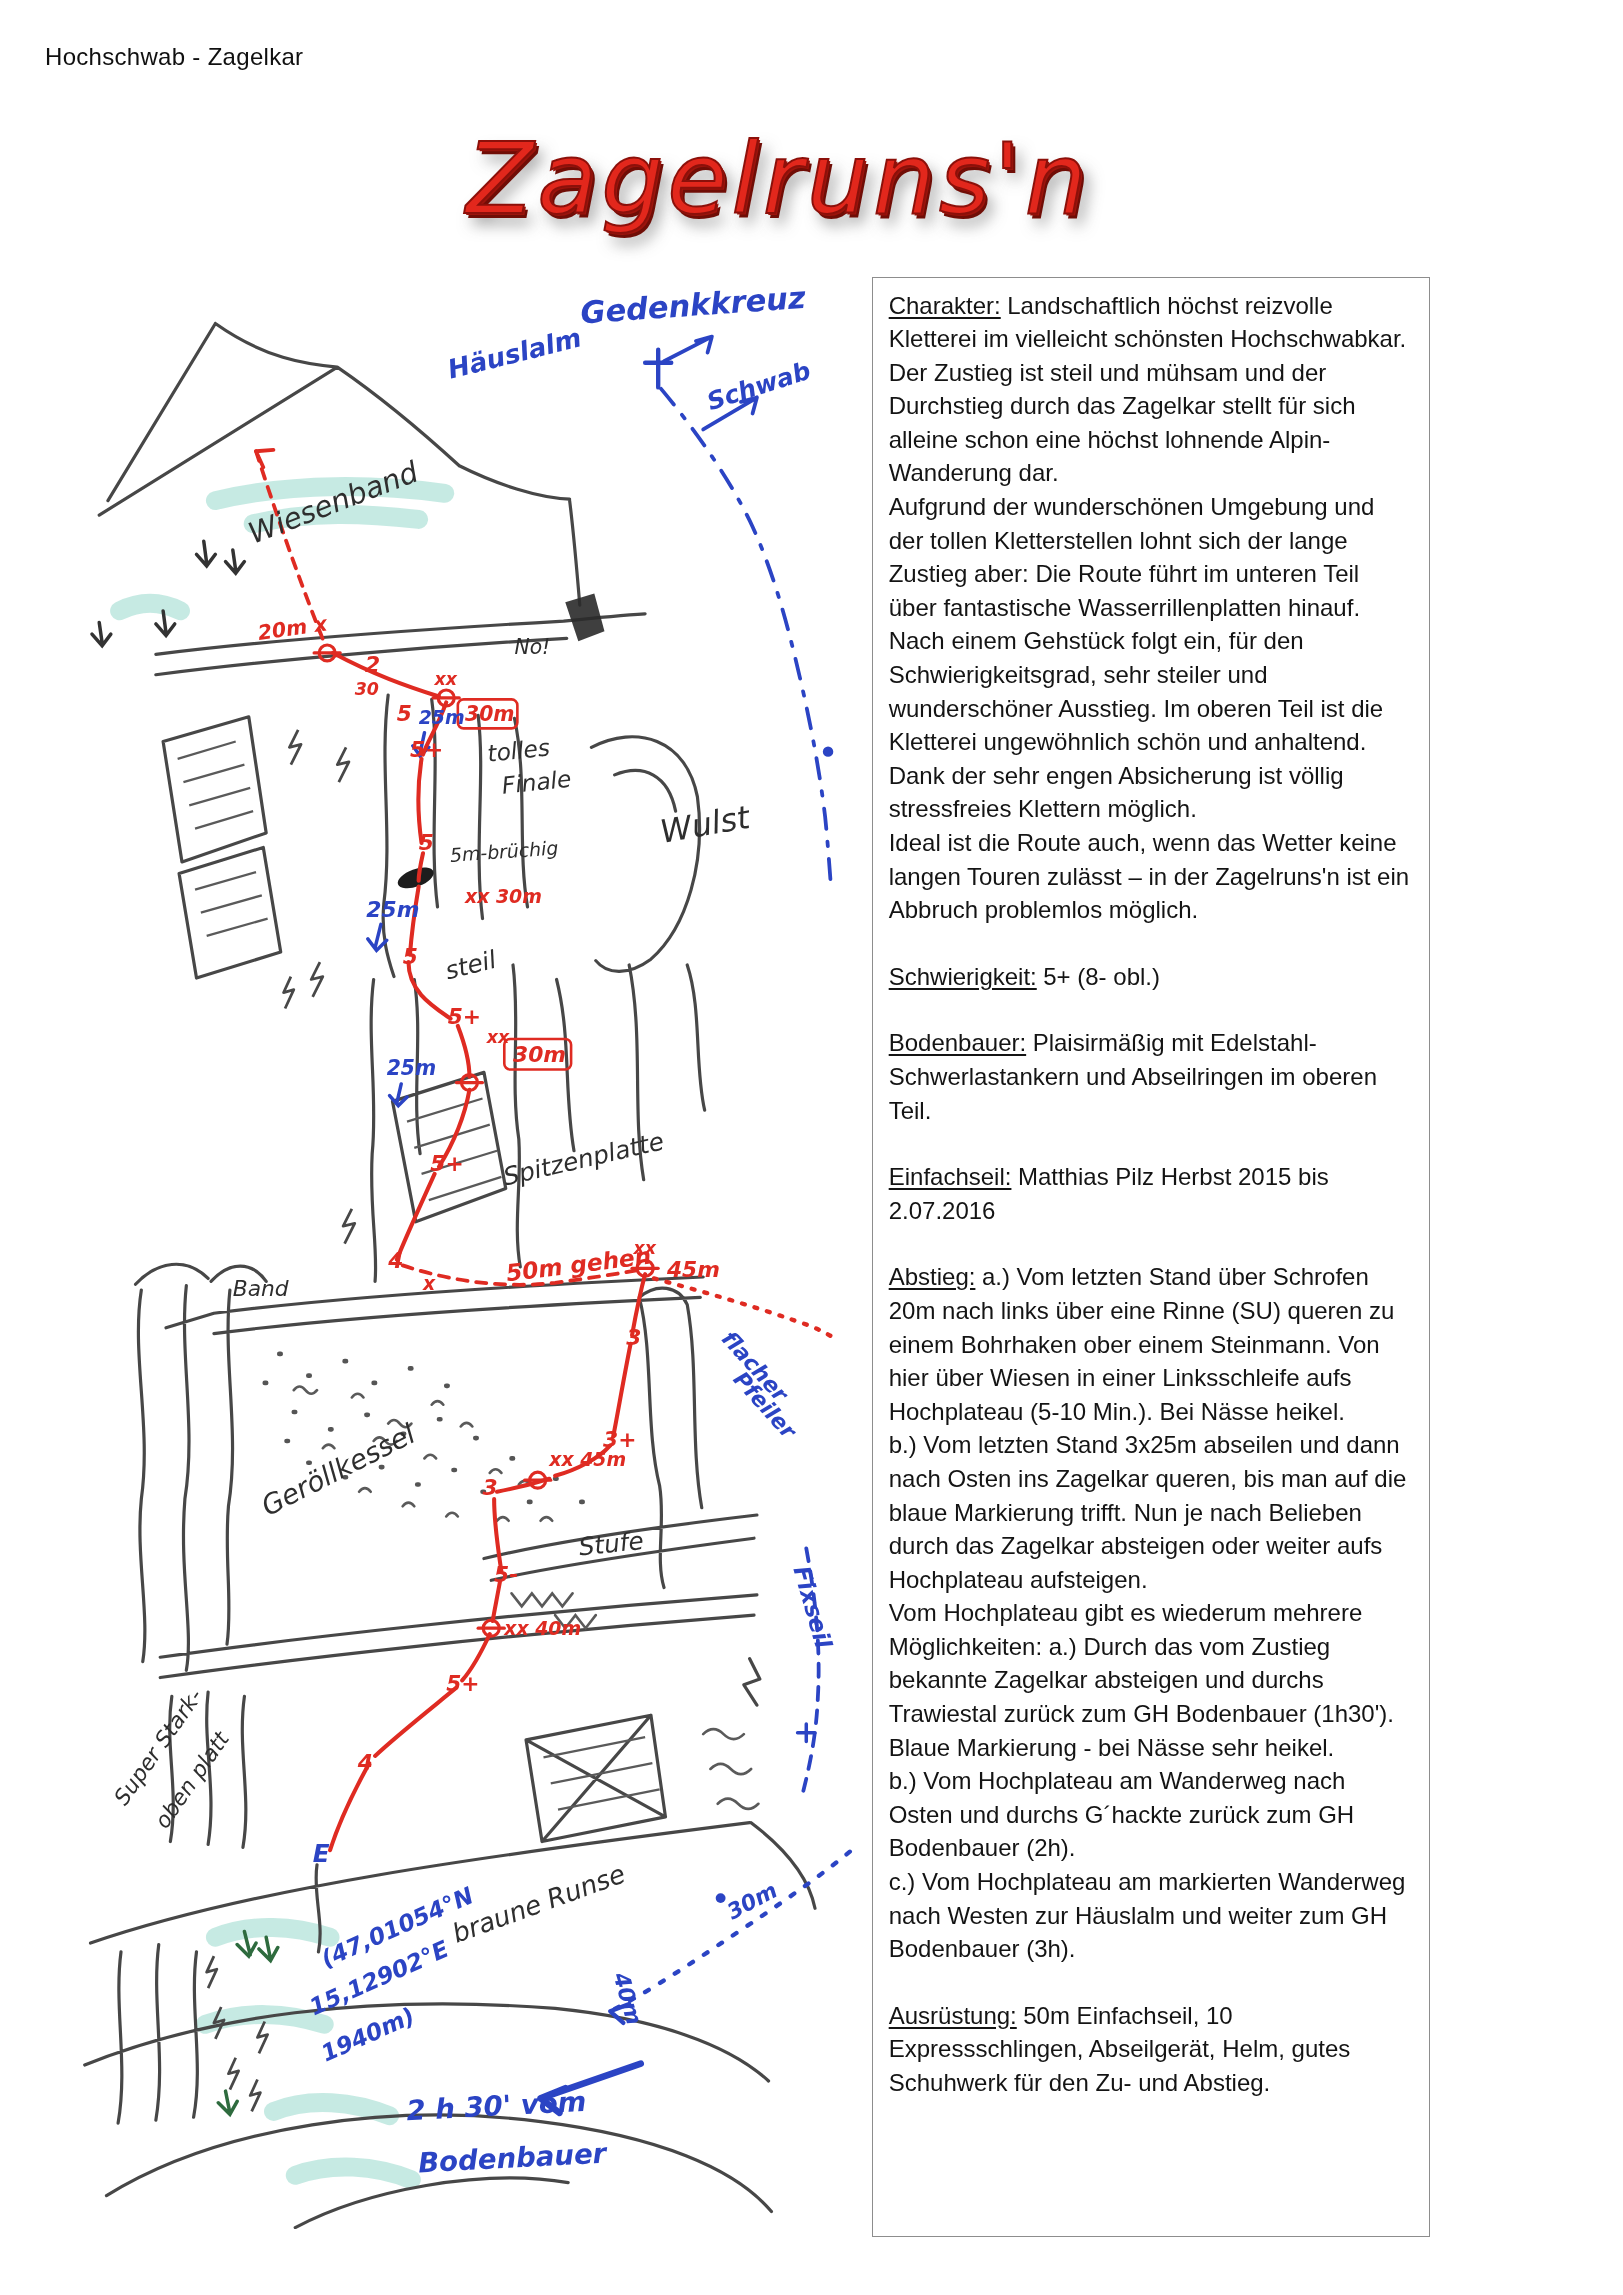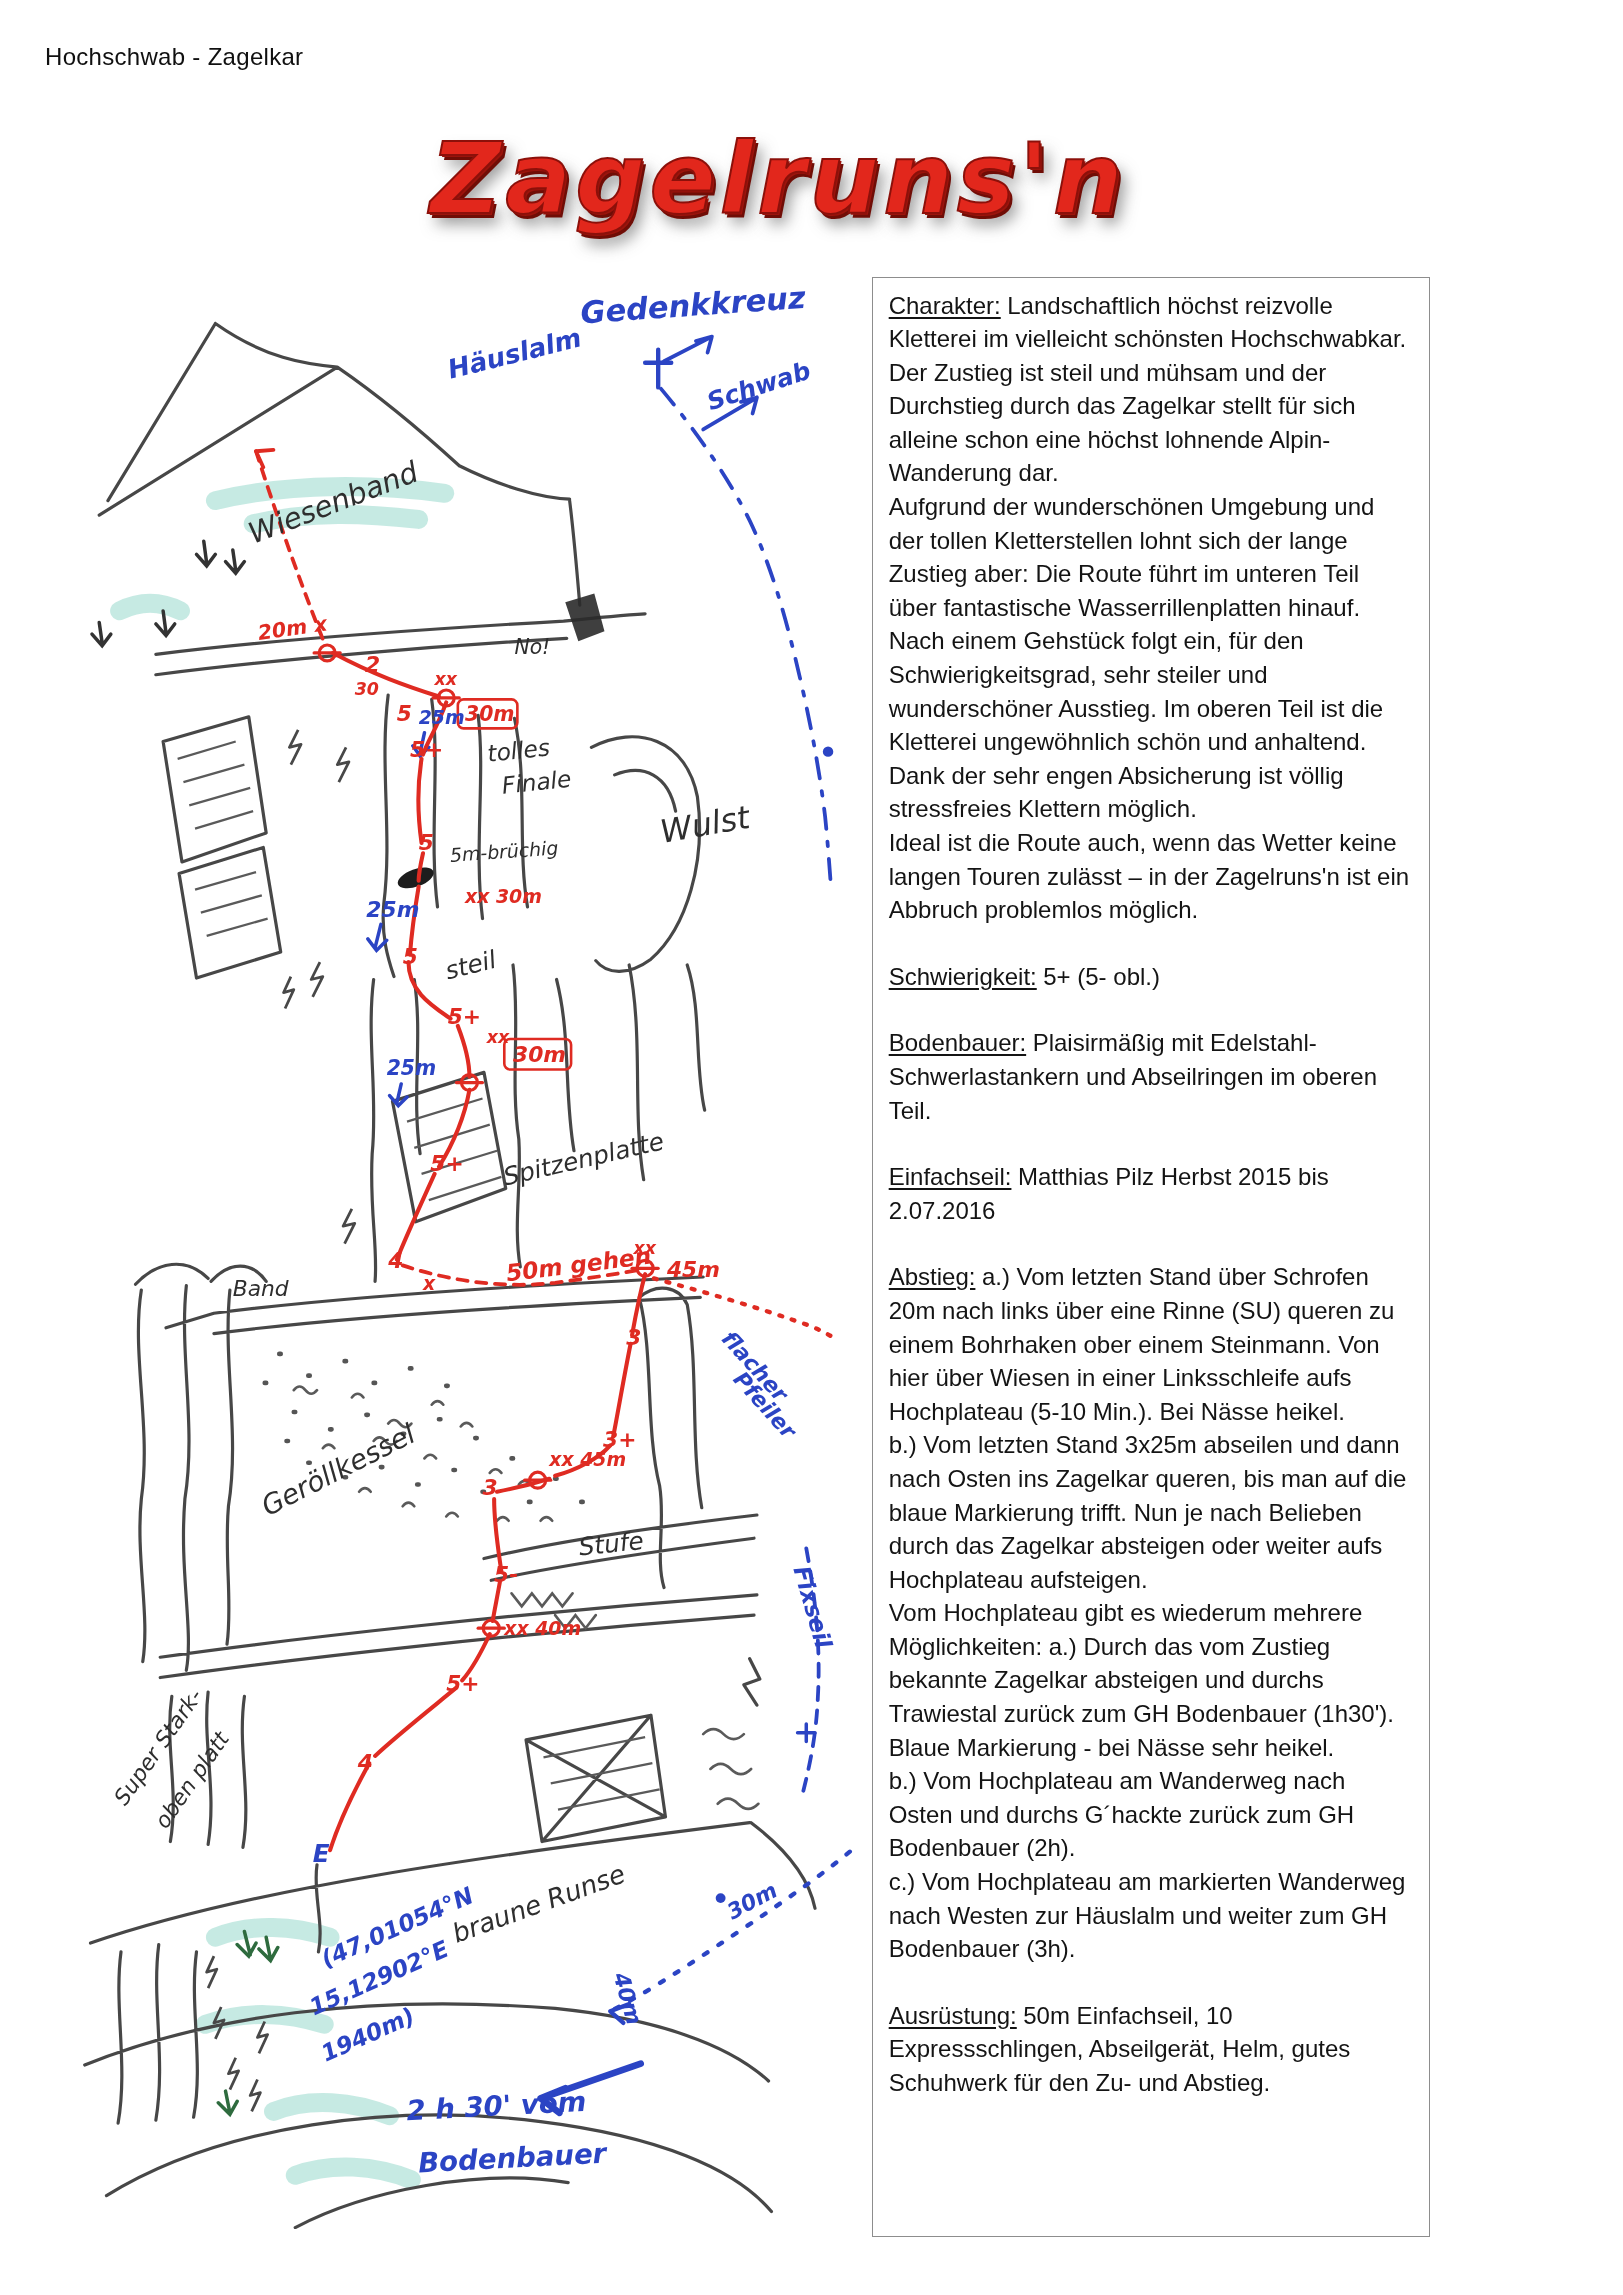--- a/index.html
+++ b/index.html
@@ -11,21 +11,21 @@
   .page { position:absolute; inset:0; background:#ffffff; overflow:hidden; }
 
   .doc-header {
     position:absolute; left:45px; top:43px;
     font-size:24px; color:#101010; letter-spacing:0.3px;
   }
 
   .title-wrap { position:absolute; top:122px; left:0; width:1557px; text-align:center; }
   .title {
     font-family:"DejaVu Sans", sans-serif;
-    font-weight:bold; font-style:italic;
+    font-weight:normal; font-style:italic;
     font-size:98px; letter-spacing:3.9px;
     color:#e2271c;
     -webkit-text-stroke:2px #8c100a;
     text-shadow: 2px 2px 0 #9c140c, 3.9px 4.6px 0 #700d06, 7.9px 10.5px 14.4px rgba(70,70,70,.55);
   }
 
   .sketch { position:absolute; left:76px; top:280px; width:784px; height:1949px; }
   .sketch svg { width:100%; height:100%; display:block; }
 
   .textcol {
@@ -198,21 +198,21 @@
         <text class="tr" x="255" y="972" font-size="15">5+</text>
         <text class="tr" x="194" y="1027" font-size="15">4</text>
       </g>
     </svg>
   </div>
 
   <div class="textcol">
     <p class="section"><span class="sec-label">Charakter:</span><span class="sec-text">Landschaftlich höchst reizvolle Kletterei im vielleicht schönsten Hochschwabkar. Der Zustieg ist steil und mühsam und der Durchstieg durch das Zagelkar stellt für sich alleine schon eine höchst lohnende Alpin-Wanderung dar.
 Aufgrund der wunderschönen Umgebung und der tollen Kletterstellen lohnt sich der lange Zustieg aber: Die Route führt im unteren Teil über fantastische Wasserrillenplatten hinauf. Nach einem Gehstück folgt ein, für den Schwierigkeitsgrad, sehr steiler und wunderschöner Ausstieg. Im oberen Teil ist die Kletterei ungewöhnlich schön und anhaltend. Dank der sehr engen Absicherung ist völlig stressfreies Klettern möglich.
 Ideal ist die Route auch, wenn das Wetter keine langen Touren zulässt – in der Zagelruns'n ist ein Abbruch problemlos möglich.</span></p>
-    <p class="section"><span class="sec-label">Schwierigkeit:</span><span class="sec-text">5+ (5- obl.)</span></p>
+    <p class="section"><span class="sec-label">Schwierigkeit:</span><span class="sec-text">5+ (8- obl.)</span></p>
     <p class="section"><span class="sec-label">Bodenbauer:</span><span class="sec-text">Plaisirmäßig mit Edelstahl-Schwerlastankern und Abseilringen im oberen Teil.</span></p>
     <p class="section"><span class="sec-label">Einfachseil:</span><span class="sec-text">Matthias Pilz Herbst 2015 bis 2.07.2016</span></p>
     <p class="section"><span class="sec-label">Abstieg:</span><span class="sec-text">a.) Vom letzten Stand über Schrofen 20m nach links über eine Rinne (SU) queren zu einem Bohrhaken ober einem Steinmann. Von hier über Wiesen in einer Linksschleife aufs Hochplateau (5-10 Min.). Bei Nässe heikel.
 b.) Vom letzten Stand 3x25m abseilen und dann nach Osten ins Zagelkar queren, bis man auf die blaue Markierung trifft. Nun je nach Belieben durch das Zagelkar absteigen oder weiter aufs Hochplateau aufsteigen.
 Vom Hochplateau gibt es wiederum mehrere Möglichkeiten: a.) Durch das vom Zustieg bekannte Zagelkar absteigen und durchs Trawiestal zurück zum GH Bodenbauer (1h30'). Blaue Markierung - bei Nässe sehr heikel.
 b.) Vom Hochplateau am Wanderweg nach Osten und durchs G´hackte zurück zum GH Bodenbauer (2h).
 c.) Vom Hochplateau am markierten Wanderweg nach Westen zur Häuslalm und weiter zum GH Bodenbauer (3h).</span></p>
     <p class="section"><span class="sec-label">Ausrüstung:</span><span class="sec-text">50m Einfachseil, 10 Expressschlingen, Abseilgerät, Helm, gutes Schuhwerk für den Zu- und Abstieg.</span></p>
   </div>
 

